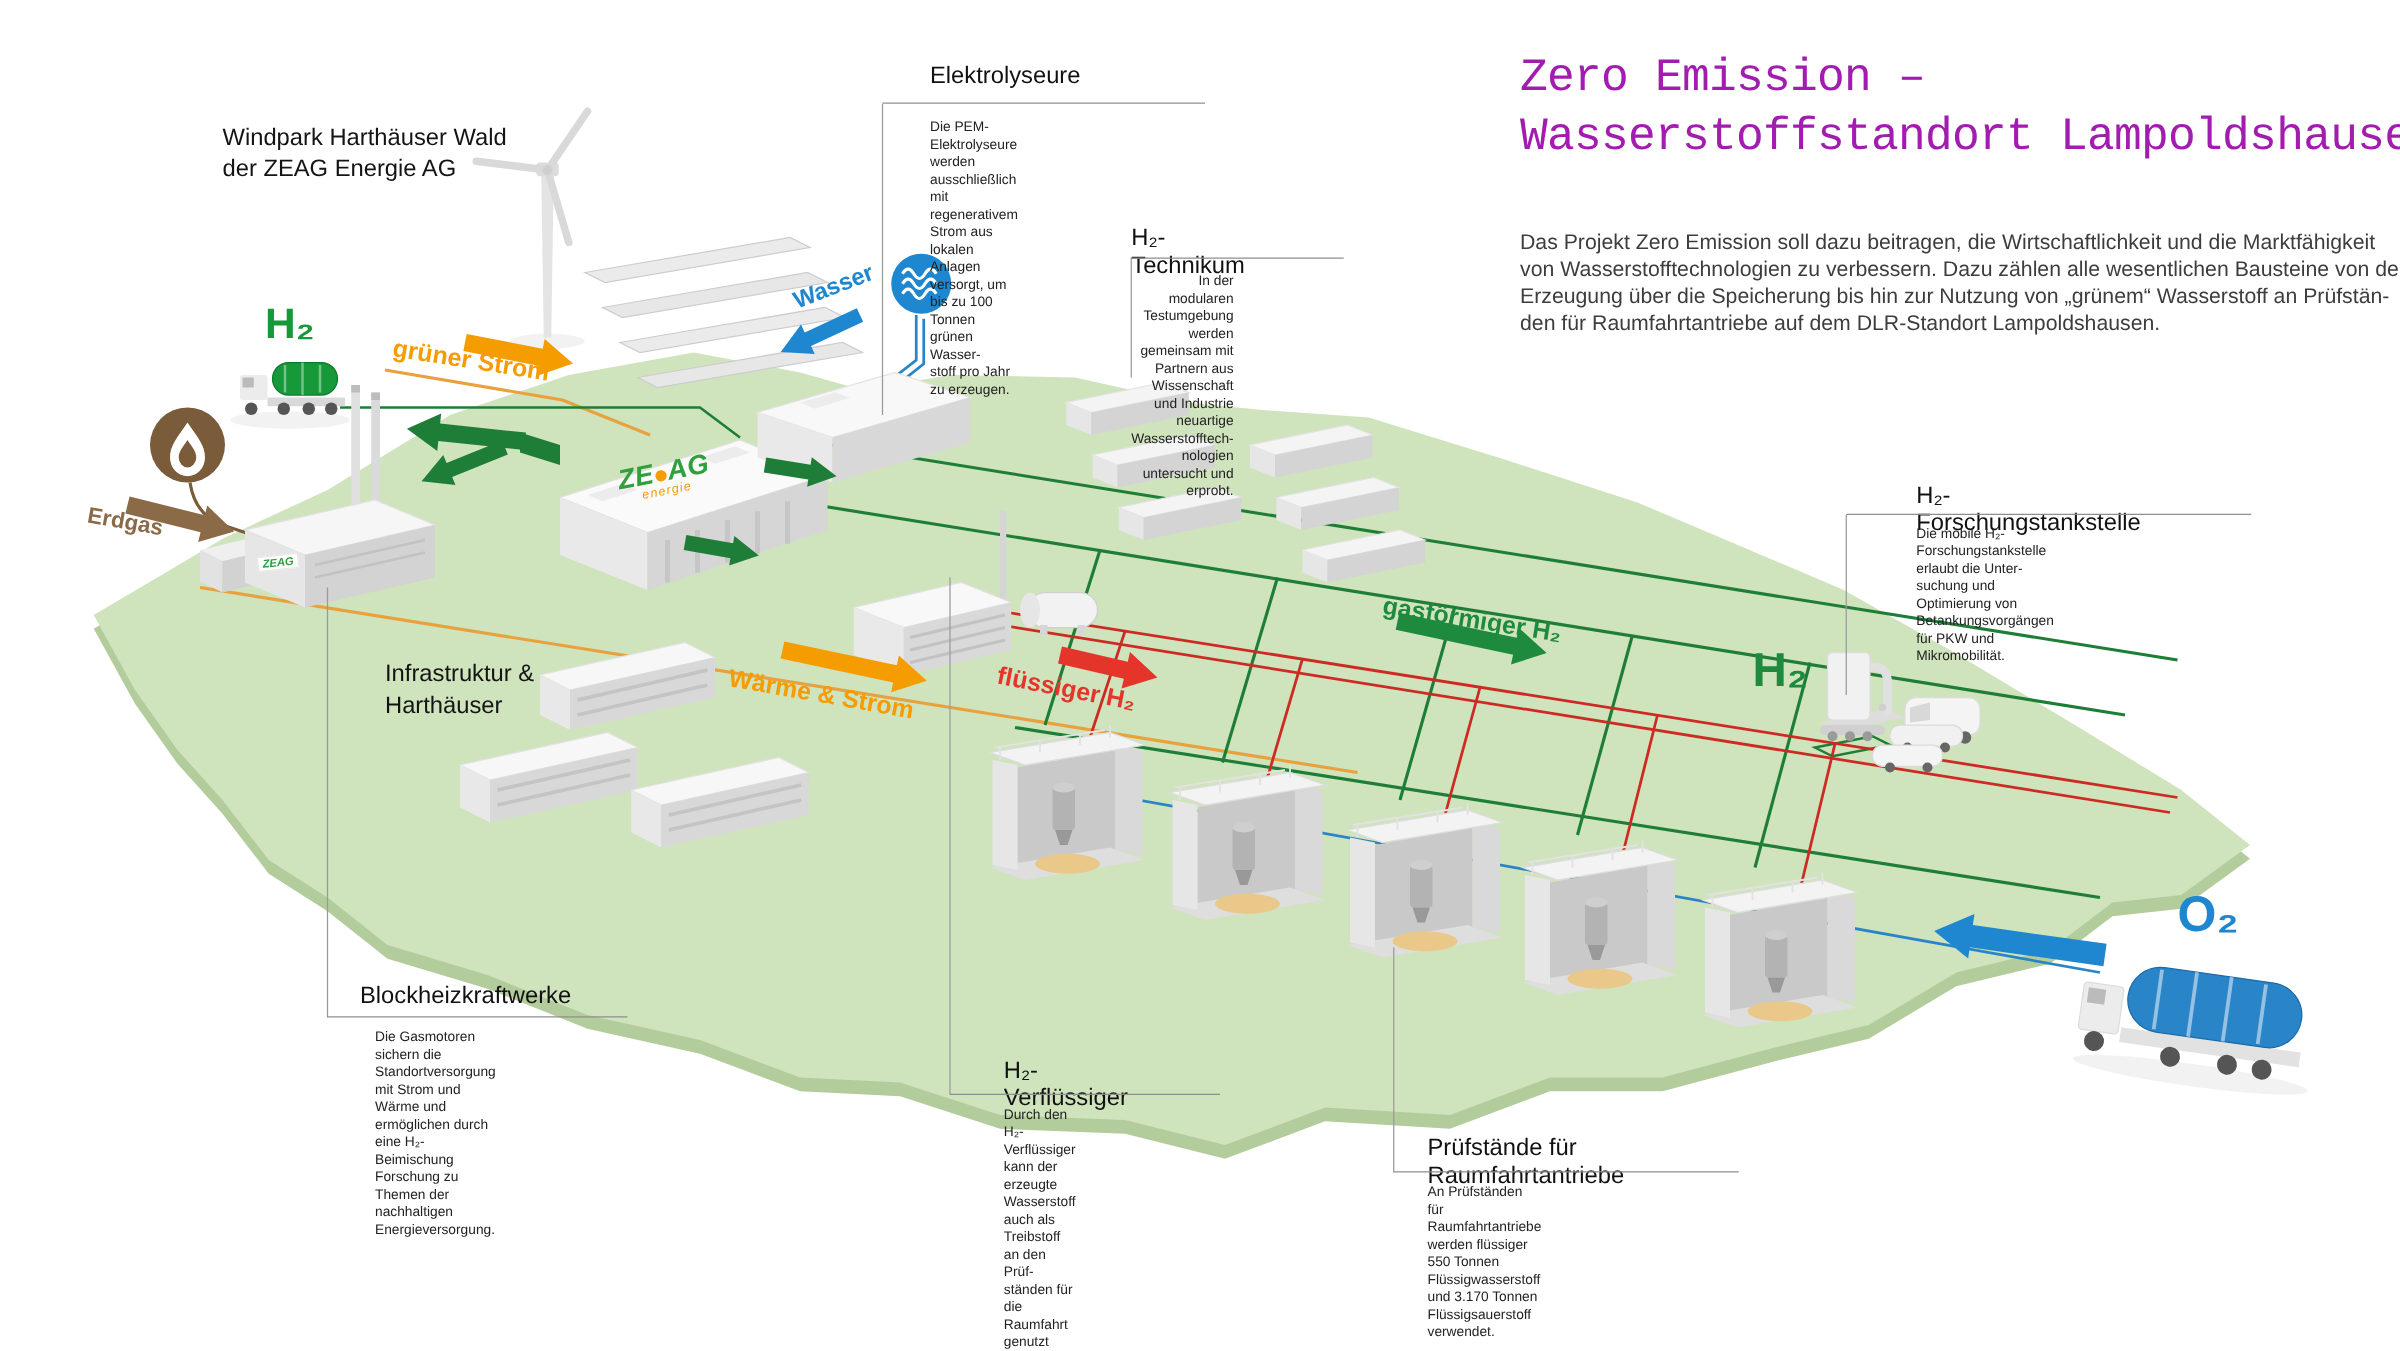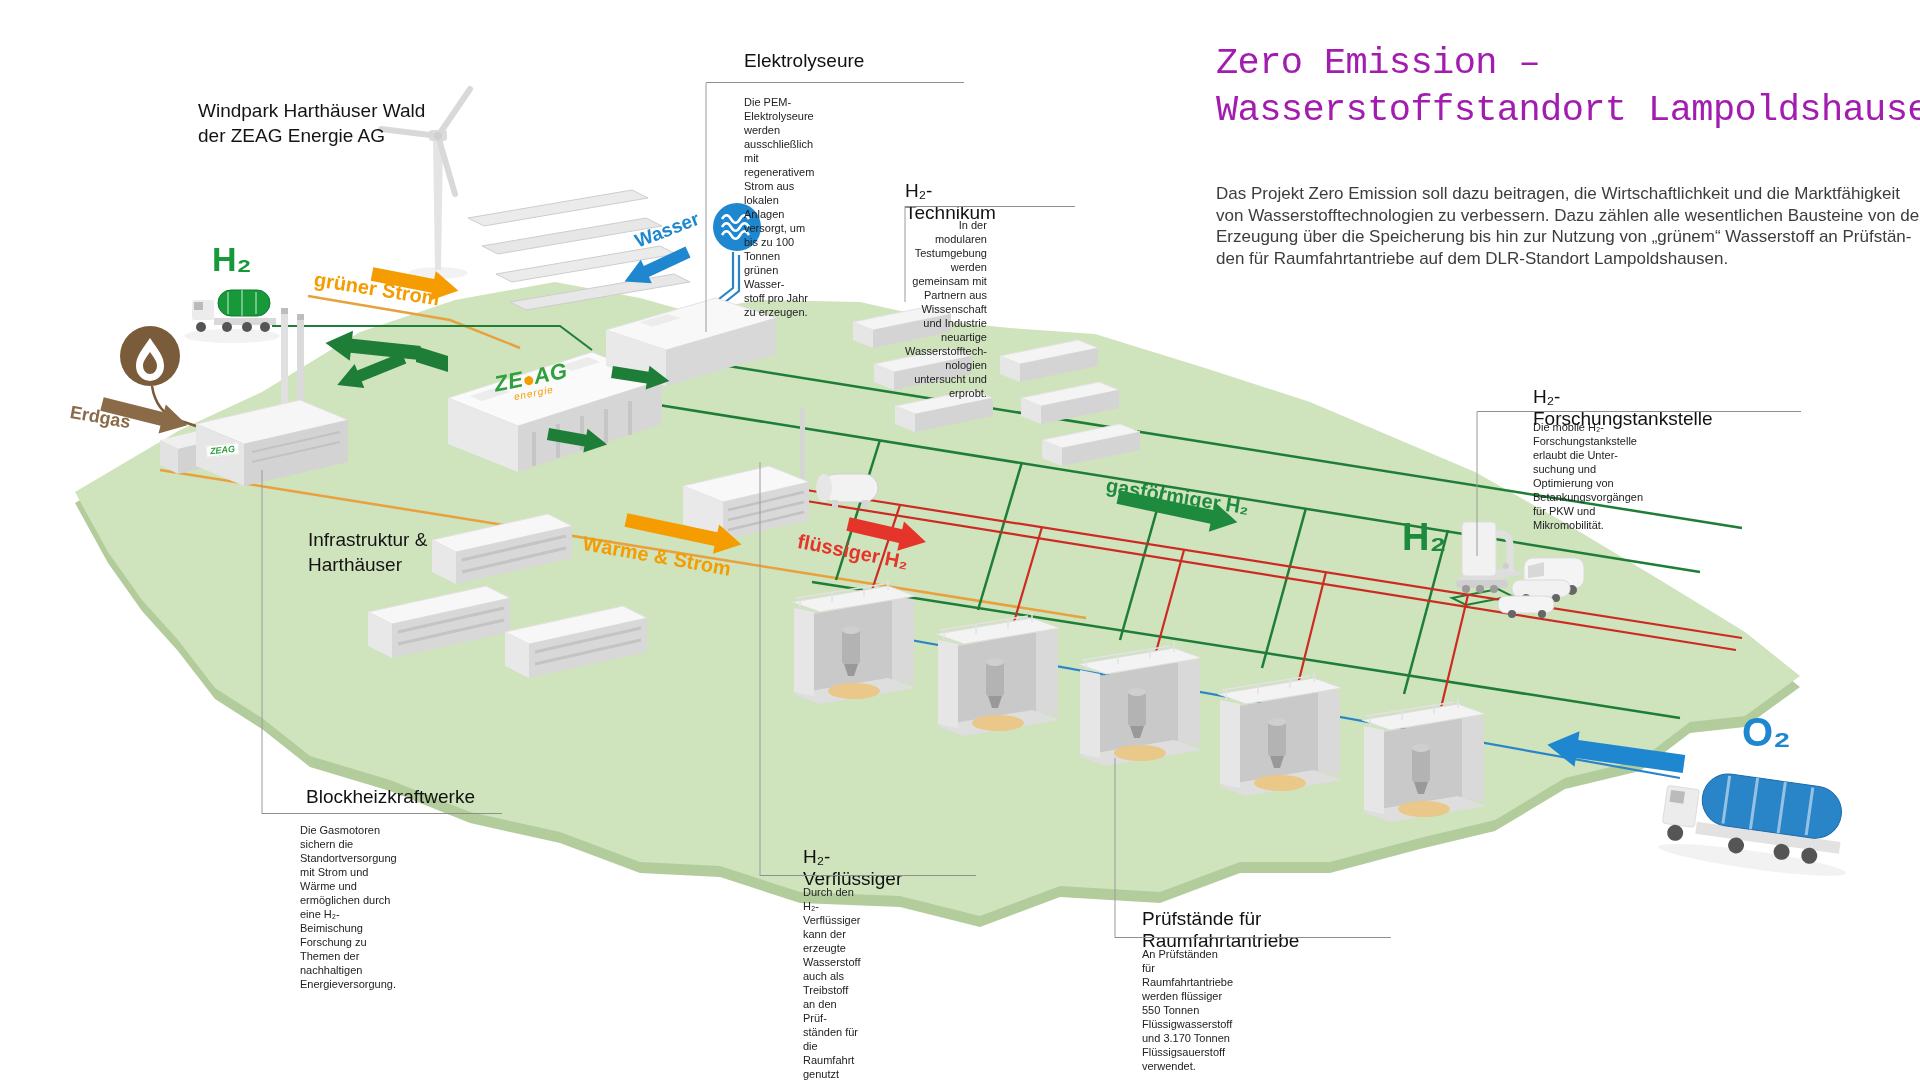--- a/index.html
+++ b/index.html
@@ -305,21 +305,21 @@
     <div class="title-line">Zero Emission –</div>
     <div class="title-line">Wasserstoffstandort Lampoldshausen</div>
   </div>
   <div class="abs" style="left:1216px;top:183px;">
     <div class="intro-line">Das Projekt Zero Emission soll dazu beitragen, die Wirtschaftlichkeit und die Marktfähigkeit</div>
     <div class="intro-line">von Wasserstofftechnologien zu verbessern. Dazu zählen alle wesentlichen Bausteine von der</div>
     <div class="intro-line">Erzeugung über die Speicherung bis hin zur Nutzung von „grünem“ Wasserstoff an Prüfstän-</div>
     <div class="intro-line">den für Raumfahrtantriebe auf dem DLR-Standort Lampoldshausen.</div>
   </div>
 
-  <div class="abs" style="left:178px;top:98px;margin-left:20px;">
+  <div class="abs" style="left:178px;top:98px;">
     <div class="plain-label">Windpark Harthäuser Wald</div>
     <div class="plain-label">der ZEAG Energie AG</div>
   </div>
   <div class="abs" style="left:308px;top:527px;">
     <div class="plain-label">Infrastruktur &amp;</div>
     <div class="plain-label">Harthäuser</div>
   </div>
 
   <div class="co" style="left:706px;top:50px;">
     <div class="co-title" style="left:38px;top:0;">Elektrolyseure</div>
@@ -347,21 +347,21 @@
     <div class="co-title" style="left:56px;top:0;">H₂-Forschungstankstelle</div>
     <div class="co-rule" style="left:0;top:25px;width:324px;"></div>
     <div class="co-body" style="left:56px;top:34px;">
       <div class="co-line">Die mobile H₂-Forschungstankstelle erlaubt die Unter-</div>
       <div class="co-line">suchung und Optimierung von Betankungsvorgängen</div>
       <div class="co-line">für PKW und Mikromobilität.</div>
     </div>
   </div>
 
   <div class="co" style="left:262px;top:786px;">
-    <div class="co-title" style="left:44px;top:0;">Blockheizkraftwerke</div>
+    <div class="co-title" style="left:26px;top:0;">Blockheizkraftwerke</div>
     <div class="co-rule" style="left:0;top:27px;width:240px;"></div>
     <div class="co-body" style="left:38px;top:37px;">
       <div class="co-line">Die Gasmotoren sichern die Standortversorgung</div>
       <div class="co-line">mit Strom und Wärme und ermöglichen durch</div>
       <div class="co-line">eine H₂-Beimischung Forschung zu Themen der</div>
       <div class="co-line">nachhaltigen Energieversorgung.</div>
     </div>
   </div>
 
   <div class="co" style="left:760px;top:846px;">

